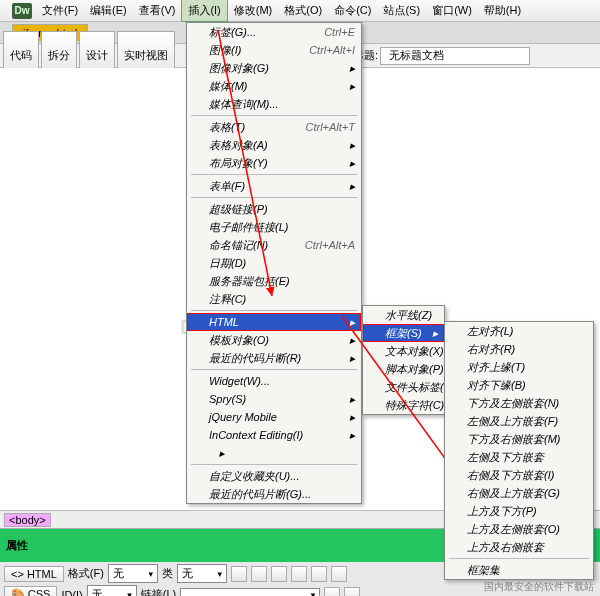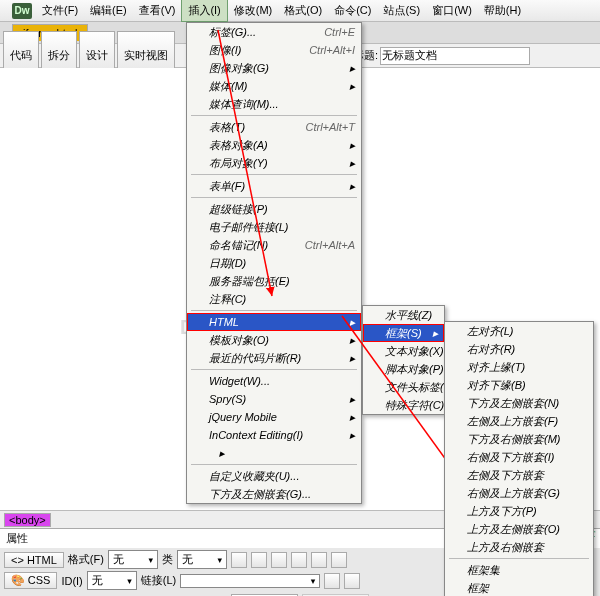--- a/index.html
+++ b/index.html
@@ -12,21 +12,21 @@
 .menu-item.active { background:#cde0c4; border:1px solid #6fa06f; }
 
 
 .tabbar { height:22px; background:#ddd; border-bottom:1px solid #bbb; display:flex; align-items:center; }
 .file-tab { background:#eab308; border:1px solid #aaa; border-bottom:none; padding:2px 10px; margin-left:12px; }
 
 
 .toolbar { height:24px; background:#f0f0f0; border-bottom:1px solid #bbb; display:flex; align-items:center; gap:2px; padding:0 3px; }
 .tbtn { background:linear-gradient(#fff,#e4e4e4); border:1px solid #aaa; padding:16px 6px; }
 .tlabel { margin-left:4px; }
-.tinput { border:1px solid #aaa; padding:1px 1px; height:18px; }
+.tinput { border:1px solid #aaa; padding:1px 8px; height:18px; }
 
 
 .canvas { position:absolute; top:68px; left:0; right:0; bottom:76px; background:#fff; }
 
 
 .menu { position:absolute; background:#f5f5f2; border:1px solid #888; box-shadow:2px 2px 4px rgba(0,0,0,.3); }
 .menu-row { display:flex; align-items:center; padding:2px 6px 2px 22px; height:18px; position:relative; white-space:nowrap;font-style:italic; }
 .menu-row.hl { background:#2a56c6; color:#fff; }
 .menu-row .lab { flex:1; }
 .menu-row .sc { color:#666; margin-left:16px;text-align:right; }
@@ -34,24 +34,24 @@
 .menu-sep { height:1px; background:#bbb; margin:2px 4px; }
 
 .menu-row.redbox::before { content:""; position:absolute; inset:0; border:1px solid red; pointer-events:none; }
 
 .menu1 { top:22px; left:186px; width:176px; }
 .menu2 { top:305px; left:362px; width:83px; }
 .menu3 { top:321px; left:444px; width:150px; z-index:5; }
 
 
 .status { position:absolute; bottom:68px; left:0; right:0; height:18px; background:#eee; border-top:1px solid #bbb; display:flex; align-items:center; padding:0 4px; font-size:10px; }
-.status .tag { border:1px solid #aaa; padding:0 4px; background:#d946ef; }
+.status .tag { border:1px solid #aaa; padding:0 4px; background:#f0abfc; }
 
 .props { position:absolute; bottom:0; left:0; right:0; height:68px; background:#e8e8e8; border-top:1px solid #aaa; display:flex; flex-direction:column; }
-.props-title { padding:2px 6px; background:#ffffff; font-weight:normal; }
+.props-title { padding:9px 6px; background:#22c55e; font-weight:bold; }
 .props-rows { display:flex; flex-direction:column; gap:2px; padding:2px 4px; }
 .props-row { display:flex; align-items:center; gap:4px; }
 .pill { border:1px solid #aaa; background:linear-gradient(#fff,#e6e6e6); padding:1px 6px; }
 .sel { border:1px solid #888; background:#fff; padding:1px 4px; min-width:50px; display:inline-flex; align-items:center; justify-content:space-between; }
 .sel .dd { margin-left:4px; font-size:9px; }
 .iconbtn { width:16px; height:16px; border:1px solid #aaa; background:linear-gradient(#fff,#e4e4e4); display:inline-block; }
 .props-bottom { display:flex; align-items:center; gap:4px; padding:2px 4px; justify-content:center; }
 
 
 .arrow { position:absolute; pointer-events:none; }
@@ -185,21 +185,21 @@
       <span class="arr">▸</span>
     </div>
     <div class="menu-row">
       <span class="arr">▸</span>
     </div>
     <div class="menu-sep"></div>
     <div class="menu-row">
       <span class="lab">自定义收藏夹(U)...</span>
     </div>
     <div class="menu-row">
-      <span class="lab">下方及左侧嵌套(G)...</span>
+      <span class="lab">最近的代码片断(G)...</span>
     </div>
   </div>
 
 <div class="menu menu2" id="menu2">
     <div class="menu-row">
       <span class="lab">水平线(Z)</span>
     </div>
     <div class="menu-row hl redbox">
       <span class="lab">框架(S)</span>
       <span class="arr">▸</span>
@@ -238,43 +238,40 @@
     <div class="menu-row">
       <span class="lab">下方及左侧嵌套(N)</span>
     </div>
     <div class="menu-row">
       <span class="lab">左侧及上方嵌套(F)</span>
     </div>
     <div class="menu-row">
       <span class="lab">下方及右侧嵌套(M)</span>
     </div>
     <div class="menu-row">
+      <span class="lab">左侧及下方嵌套</span>
+    </div>
+    <div class="menu-row">
       <span class="lab">右侧及下方嵌套(I)</span>
     </div>
     <div class="menu-row">
-      <span class="lab">左侧及下方嵌套</span>
-    </div>
-    <div class="menu-row">
       <span class="lab">右侧及上方嵌套(G)</span>
     </div>
     <div class="menu-row">
       <span class="lab">上方及下方(P)</span>
     </div>
     <div class="menu-row">
       <span class="lab">上方及左侧嵌套(O)</span>
     </div>
     <div class="menu-row">
       <span class="lab">上方及右侧嵌套</span>
     </div>
     <div class="menu-sep"></div>
     <div class="menu-row">
       <span class="lab">框架集</span>
-    </div>
-    <div class="menu-row">
-      <span class="lab">框架</span>
     </div>
   </div>
 
 <svg class="arrow" style="top:0;left:0;width:600px;height:596px">
   <defs>
       <marker id="ah" markerWidth="8" markerHeight="8" refX="6" refY="3" orient="auto">
         <path d="M0,0 L6,3 L0,6 Z" fill="red"></path>
       </marker>
     </defs>
   <line x1="218" y1="30" x2="272" y2="296" stroke="red" stroke-width="1.5" marker-end="url(#ah)"></line>

